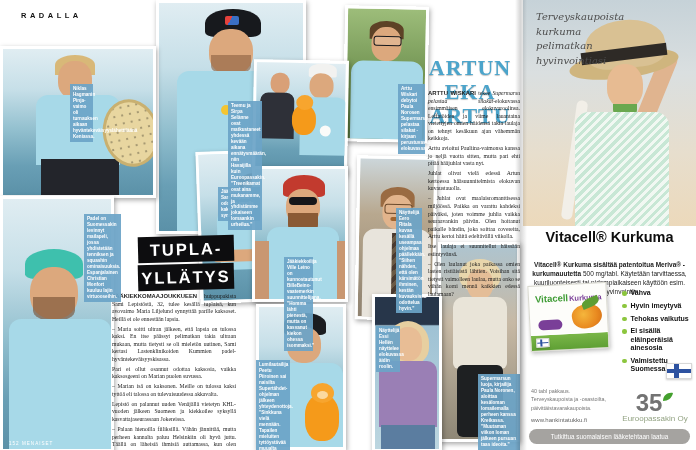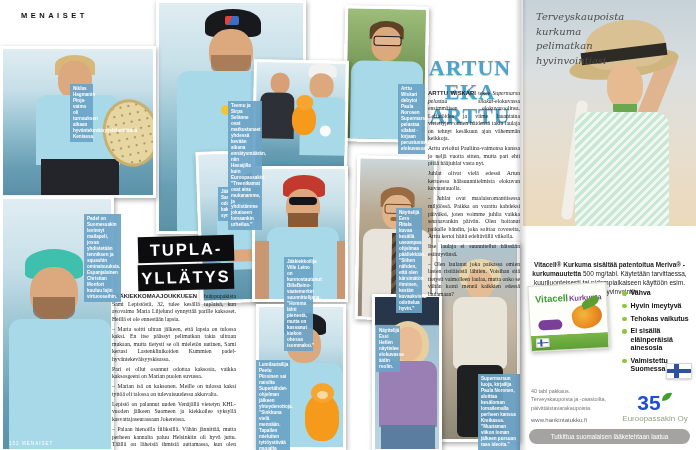--- a/index.html
+++ b/index.html
@@ -42,33 +42,33 @@
   .bullet-row{display:flex;align-items:flex-start;margin-bottom:4.5px;}
   .dot{width:4.5px;height:4.5px;border-radius:50%;background:#8cc63e;margin:2px 4px 0 0;flex:0 0 auto;}
   .bullet-label{font-size:7px;font-weight:bold;color:#111;line-height:1.18;}
   #bullets{position:absolute;left:99px;top:289px;width:70px;}
   .flag{position:absolute;background:#fff;border:.5px solid #d8d8d8;box-shadow:0 1px 2px rgba(0,0,0,.2);}
   .flag .h{position:absolute;left:0;top:38%;width:100%;height:26%;background:#2d52a0;}
   .flag .v{position:absolute;left:28%;top:0;width:20%;height:100%;background:#2d52a0;}
   #smallprint{position:absolute;left:8px;top:387px;font-size:5.4px;line-height:1.55;color:#777;}
   #website{position:absolute;left:8px;top:417px;font-size:6px;color:#666;}
   #logo35{position:absolute;left:96px;top:392px;width:72px;text-align:center;}
-  #logo-number{font-size:21px;font-weight:bold;color:#1d4ed8;line-height:20px;}
+  #logo-number{font-size:24px;font-weight:bold;color:#737373;line-height:20px;}
   #company{font-size:8px;color:#93a383;margin-top:1px;}
   #bottom-bar{position:absolute;left:6px;top:429px;width:161px;height:15px;background:#a5a3a0;border-radius:8px;
               color:#fff;font-size:6.3px;text-align:center;line-height:15px;}
   #gutter{position:absolute;left:515px;top:0;width:12px;height:450px;z-index:10;
           background:linear-gradient(90deg,rgba(0,0,0,0) 0%,rgba(0,0,0,.16) 45%,rgba(255,255,255,0) 100%);}
 </style>
 </head>
 <body>
 
 <div id="stage">
 
-  <div id="radalla">MENAISET</div>
+  <div id="radalla">RADALLA</div>
 
   <div class="ph sea" style="left:156px;top:0;width:150px;height:234px;">
     <div class="shape" style="left:46px;top:6px;width:56px;height:28px;background:#17191d;border-radius:50% 50% 18% 18%;"></div>
     <div class="shape" style="left:66px;top:13px;width:14px;height:9px;background:linear-gradient(120deg,#e4413c 0 40%,#3a6fc4 40% 100%);border-radius:2px;"></div>
     <div class="head" style="left:50px;top:26px;width:44px;height:46px;"></div>
     <div class="shape" style="left:52px;top:52px;width:40px;height:20px;background:#8a5f3f;border-radius:0 0 45% 45%;opacity:.6;"></div>
     <div class="torso" style="left:18px;top:68px;width:110px;height:166px;"></div>
     <div class="shape" style="left:62px;top:102px;width:10px;height:10px;background:#f4c531;border-radius:50%;"></div>
   </div>
 
@@ -204,20 +204,21 @@
       <div class="shape" style="left:46px;top:100px;width:11px;height:120px;background:#f2efe8;border-radius:5px;transform:rotate(8deg);"></div>
       <div class="shape" style="left:52px;top:112px;width:94px;height:114px;border-radius:14px 14px 0 0;background:repeating-linear-gradient(135deg,#c8e7d5 0 3px,#f1f8f2 3px 6px),repeating-linear-gradient(45deg,rgba(178,220,196,.55) 0 3px,rgba(255,255,255,.4) 3px 6px);"></div>
       <div id="ad-tagline">
         <div>Terveyskaupoista</div>
         <div>kurkuma</div>
         <div>pelimatkan</div>
         <div>hyvinvointiasi</div>
       </div>
     </div>
 
+    <div id="ad-title">Vitacell® Kurkuma</div>
     <div id="ad-body">
       <b>Vitacell® Kurkuma sisältää patentoitua Meriva® -kurkumauutetta</b>
       <span>500 mg/tabl. Käytetään tarvittaessa, kuuriluonteisesti tai pidempiaikaiseen käyttöön esim. nivelten hyvinvointiin.</span>
     </div>
 
     <div id="pack">
       <div class="abs" style="left:6px;top:7px;font-size:9.5px;font-weight:bold;color:#3f9c35;">Vitacell</div>
       <div class="abs" style="left:40px;top:9px;font-size:7.5px;font-weight:bold;color:#7a3f98;">Kurkuma</div>
       <div class="shape" style="left:42px;top:20px;width:30px;height:24px;background:radial-gradient(circle at 40% 40%,#f5b63c 0%,#e8881f 60%,#cf6a15 100%);border-radius:45% 55% 50% 50%;transform:rotate(-12deg);"></div>
       <div class="shape" style="left:52px;top:14px;width:18px;height:9px;background:#5d9e33;border-radius:50% 0 50% 0;transform:rotate(-20deg);"></div>

